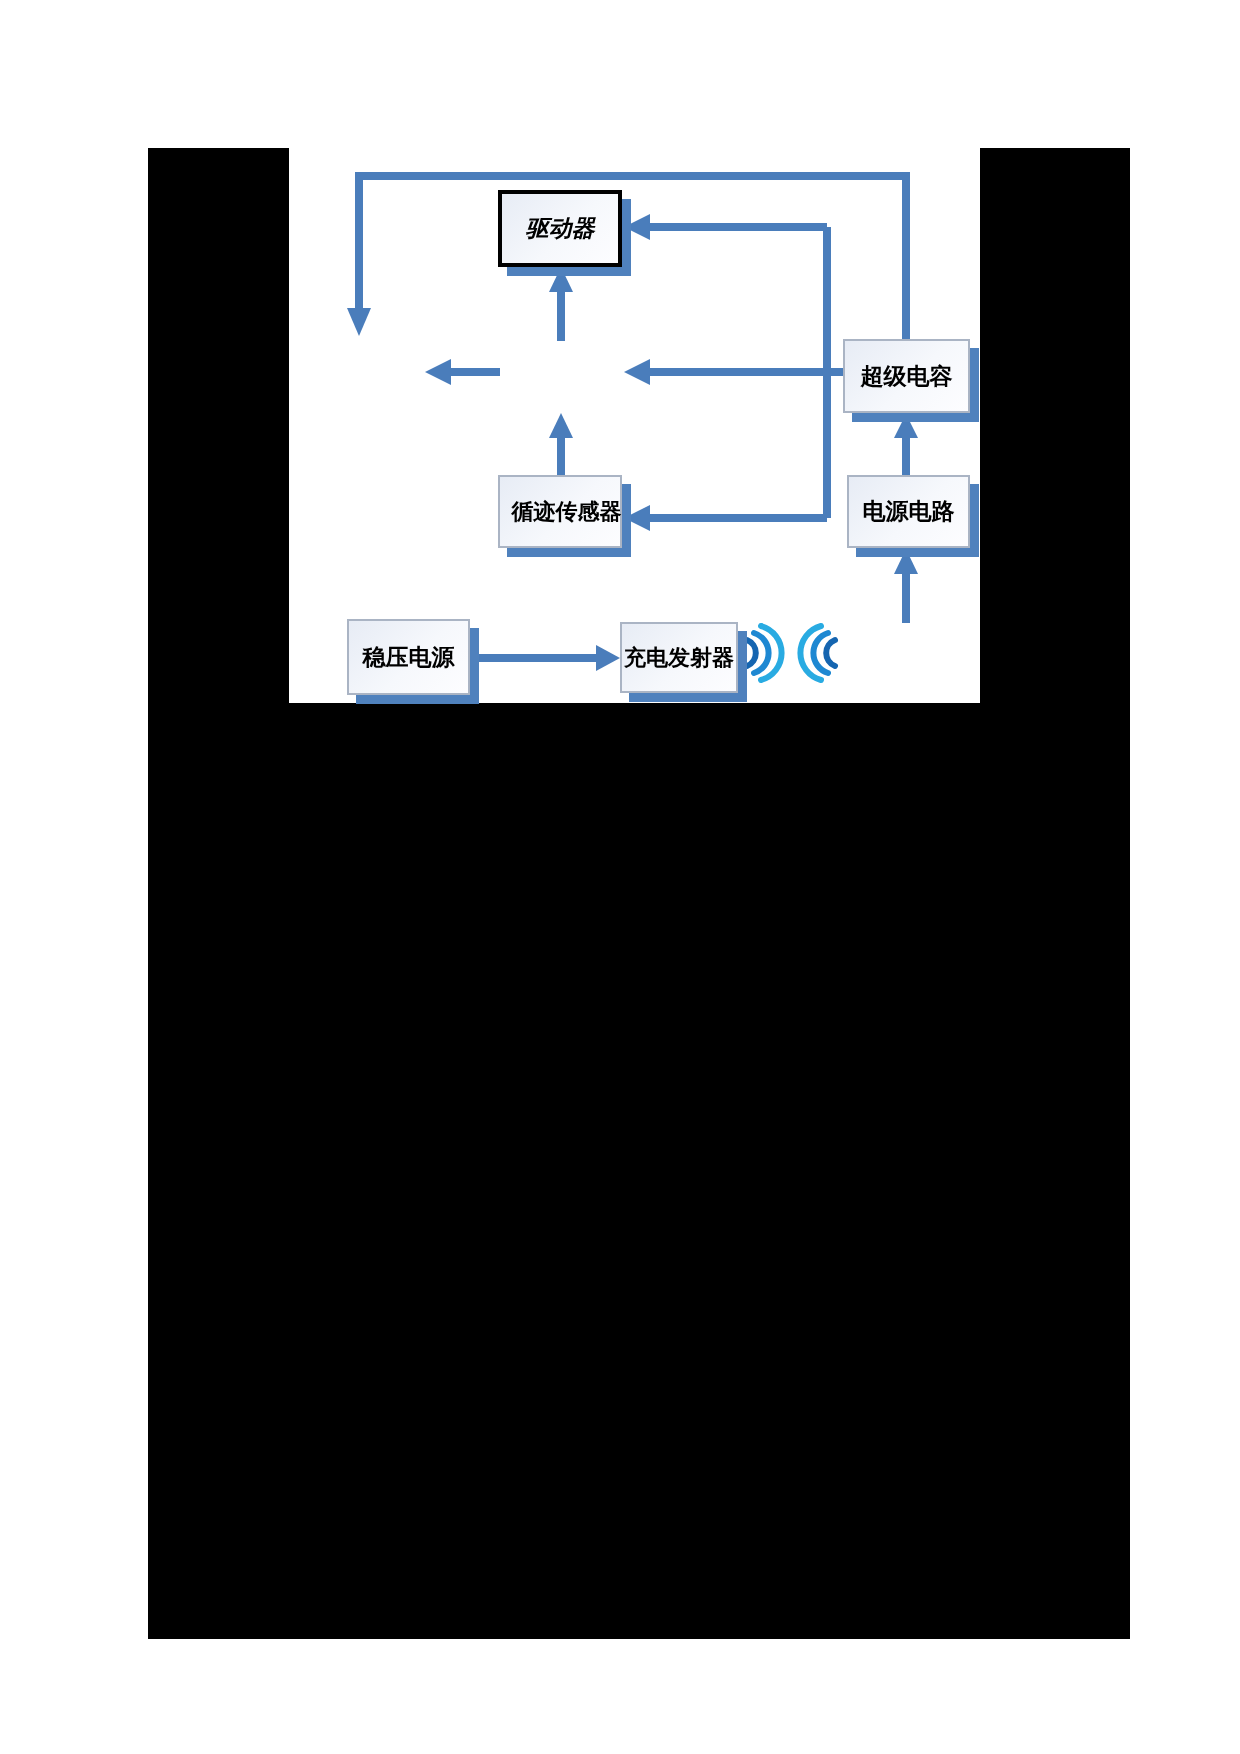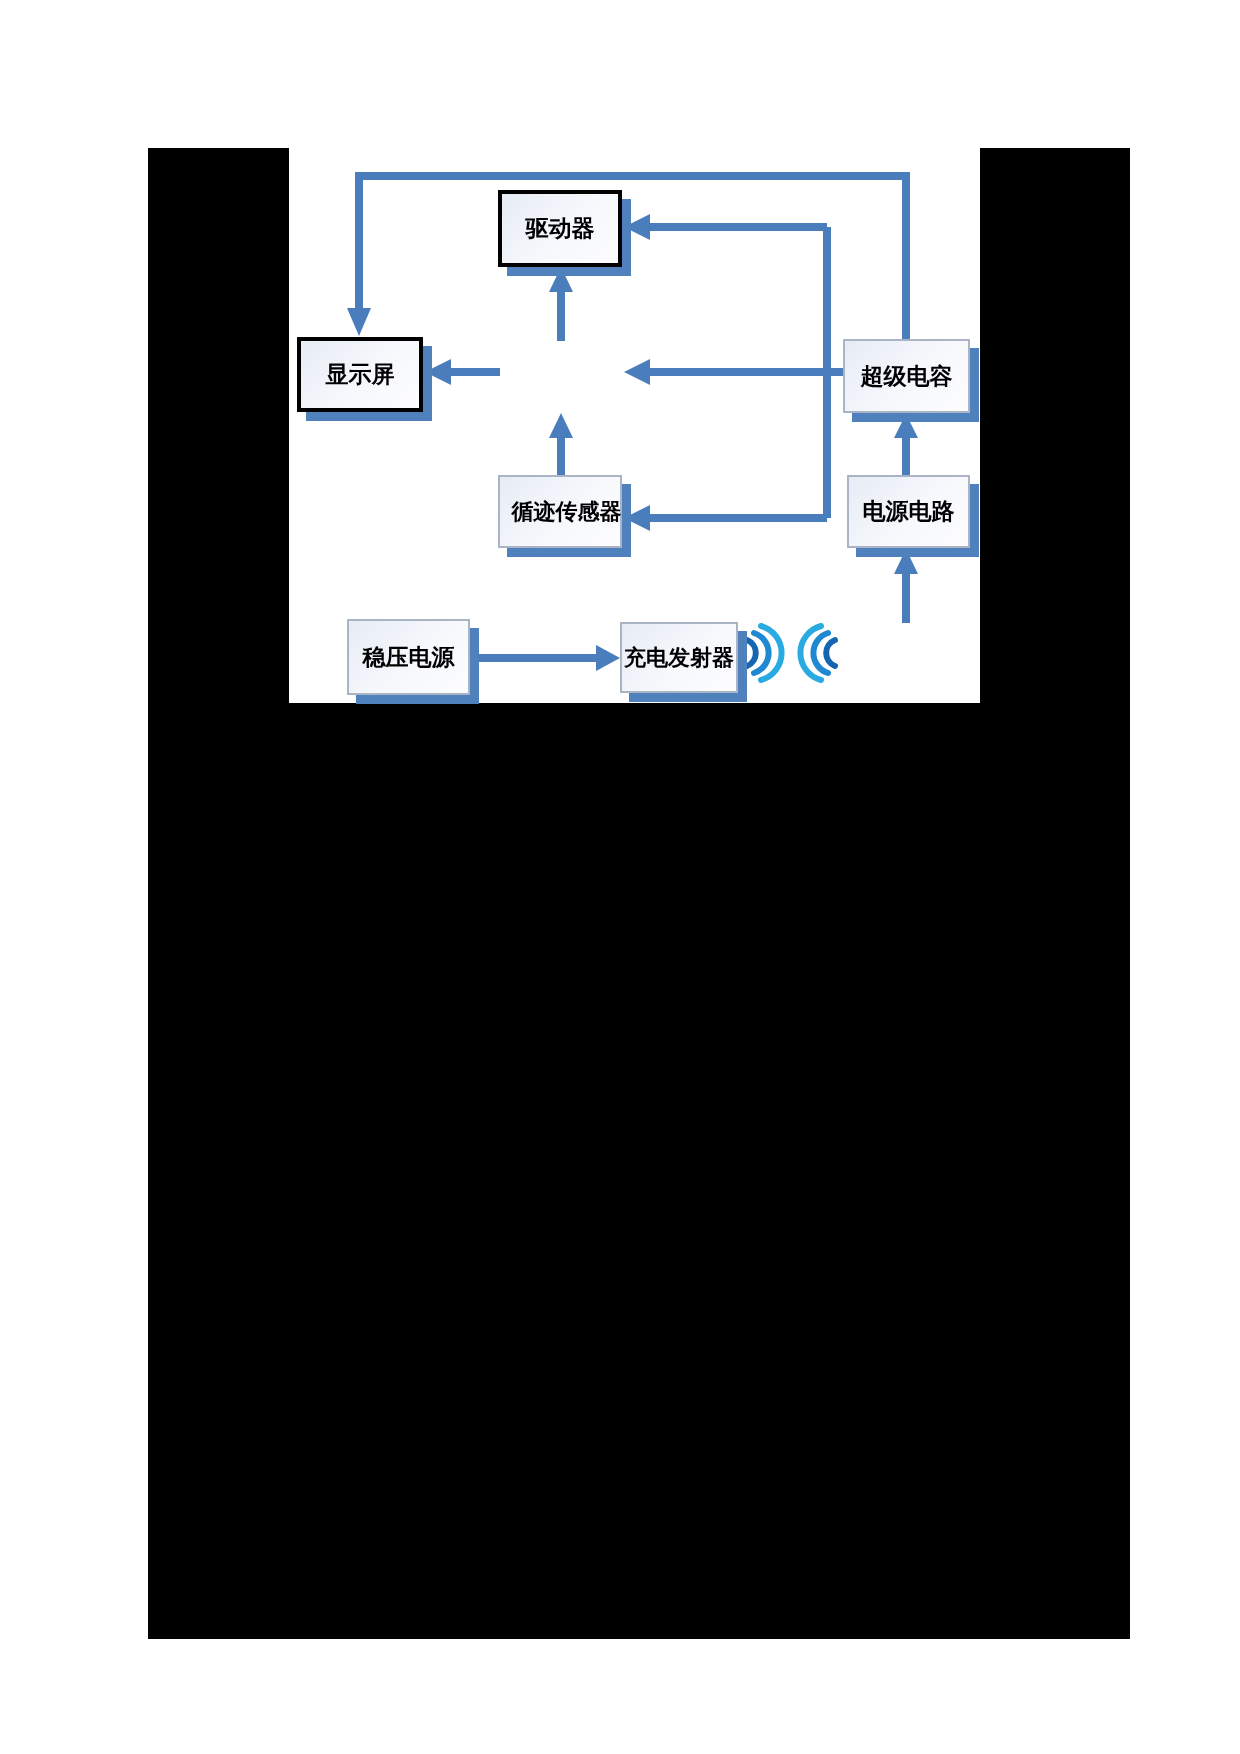--- a/index.html
+++ b/index.html
@@ -18,21 +18,21 @@
   }
   .connectors { position:absolute; left:0; top:0; }
   .node {
     position:absolute; box-sizing:border-box;
     background:linear-gradient(135deg,#e7ecf5 0%,#f6f8fc 55%,#fdfdff 100%);
     border:2px solid #aab4c4;
     box-shadow:9px 9px 0 0 #4f81bd;
     display:flex; align-items:center; justify-content:center;
     font-weight:bold; font-size:23px; color:#000;
   }
-  .node.emphasis { border:4px solid #000000; }
+  .node.emphasis { border:4px solid #000000;font-style:italic; }
   .node .lbl { white-space:nowrap; }
   .mcu-font { font-family:"Liberation Serif", serif; font-size:25px; letter-spacing:1px; }
 
   
   #n-driver            { left:498px; top:190px; width:124px; height:77px; }
   #n-display           { left:297px; top:337px; width:126px; height:75px; }
   #n-mcu               { left:499px; top:339px; width:124px; height:73px; }
   #n-power-circuit     { left:843px; top:339px; width:127px; height:74px; }
   #n-tracking-sensor   { left:498px; top:475px; width:124px; height:73px; font-size:22px;padding-left:13px; }
   #n-super-capacitor   { left:847px; top:475px; width:123px; height:73px; }
@@ -92,23 +92,20 @@
         <path stroke="#29abe2" d="M 821 626 A 28 28 0 0 0 821 680"></path>
         <path stroke="#1e88d2" d="M 828 633 A 21 21 0 0 0 828 673"></path>
         <path stroke="#1565b0" d="M 835 640 A 14 14 0 0 0 835 666"></path>
       </g>
     </svg>
   </div>
 
   <div class="node emphasis" id="n-driver">
     <span class="lbl">驱动器</span>
   </div>
-  <div class="node emphasis" id="n-display">
-    <span class="lbl">显示屏</span>
-  </div>
   <div class="node" id="n-power-circuit">
     <span class="lbl">超级电容</span>
   </div>
   <div class="node" id="n-tracking-sensor">
     <span class="lbl">循迹传感器</span>
   </div>
   <div class="node" id="n-super-capacitor">
     <span class="lbl">电源电路</span>
   </div>
   <div class="node" id="n-regulated-supply">

